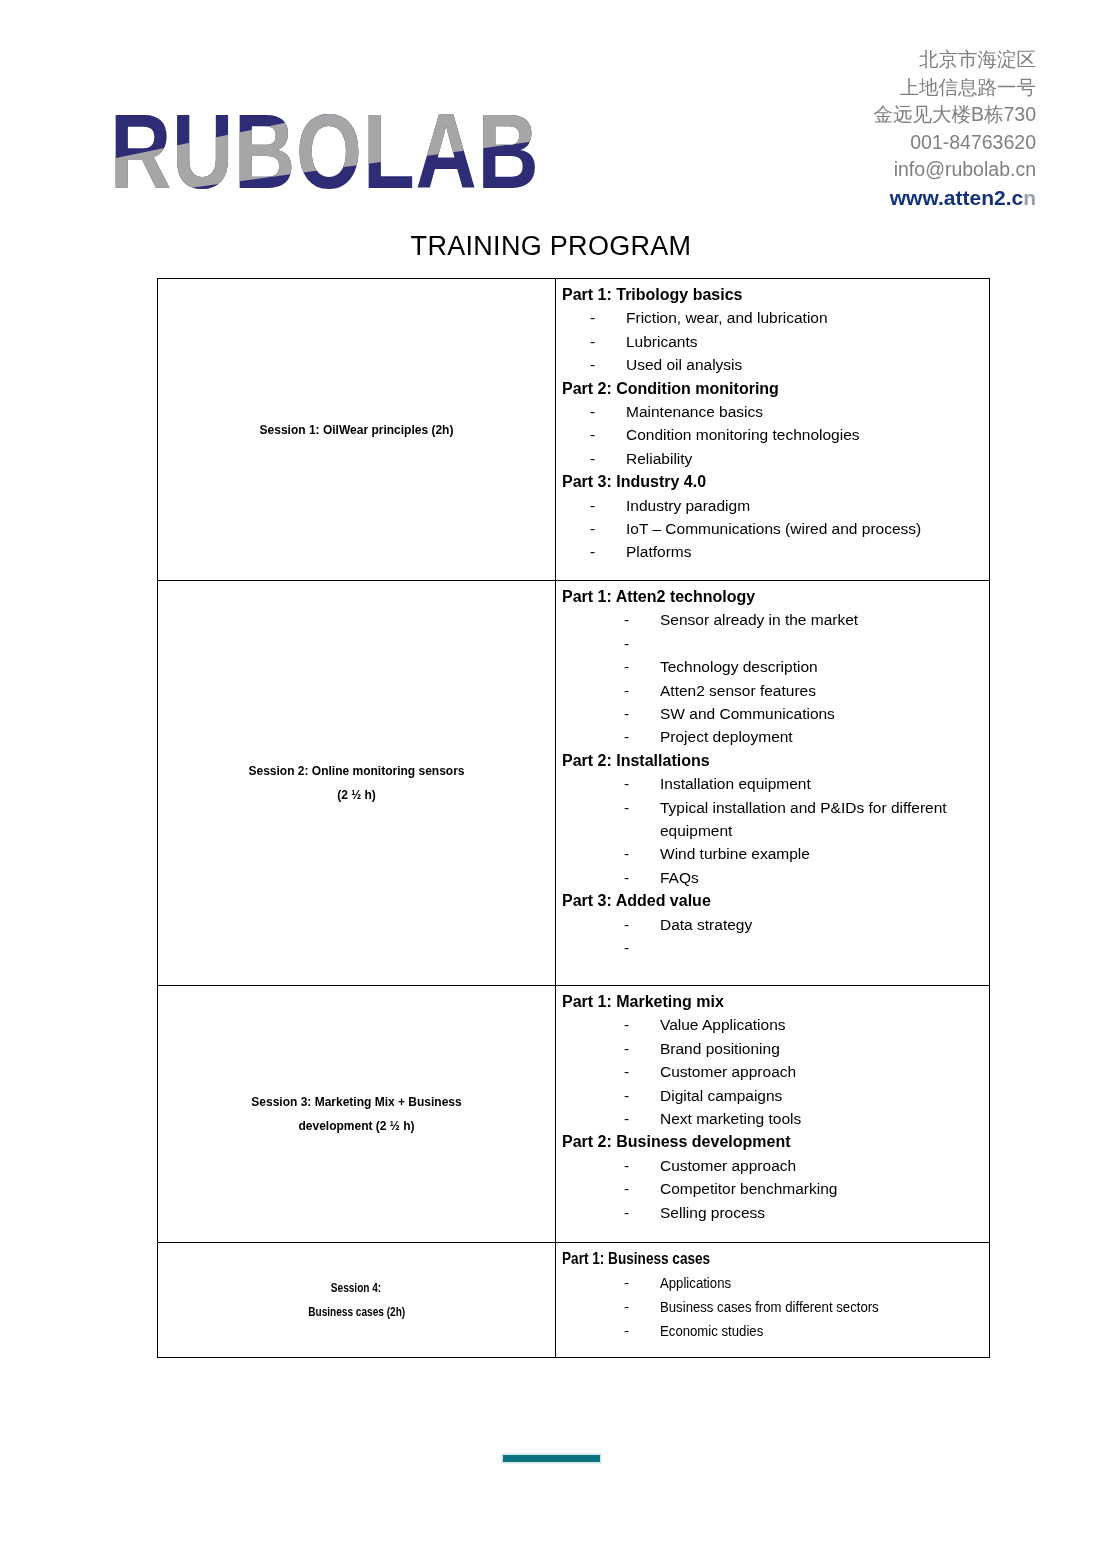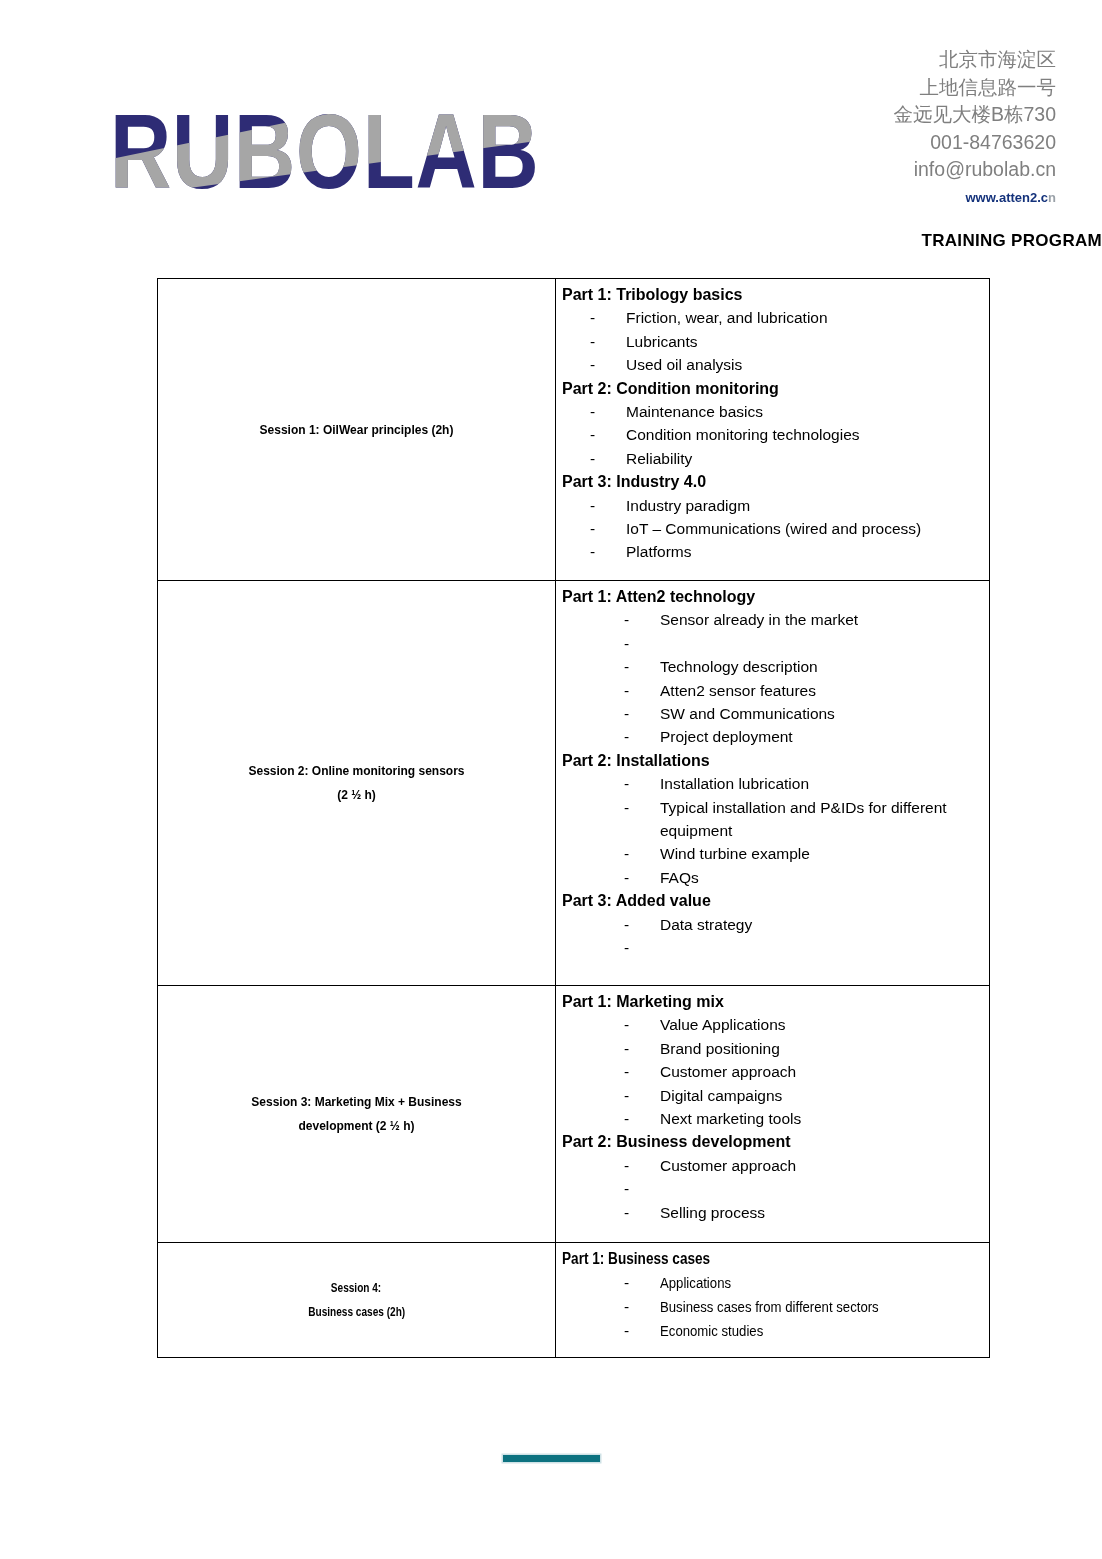--- a/index.html
+++ b/index.html
@@ -17,30 +17,30 @@
     transform:scaleX(0.80); transform-origin:left center;
   }
   .logo-navy { color:var(--logo_navy,#2e2c75); }
   .logo-gray {
     color:var(--logo_gray,#a6a6a6);
     clip-path:polygon(0% 58%, 100% -28%, 100% 40%, 0% 96%);
   }
 
   
   .contact {
-    position:absolute; top:46px; right:46px; text-align:right;
+    position:absolute; top:46px; right:66px; text-align:right;
     color:var(--contact_gray,#7f7f7f); font-size:19.5px; line-height:27.5px;
   }
-  .contact .website { color:var(--website_navy,#14327b); font-weight:bold; font-size:13px; }
+  .contact .website { color:var(--website_navy,#14327b); font-weight:bold; font-size:21px; }
   .contact .website .tail { color:var(--website_tail_gray,#9aa1a8); }
 
   
   .doc-title {
-    position:absolute; top:231px; left:0; width:1102px; text-align:right;
-    font-size:17px; font-weight:bold; letter-spacing:0.3px; color:#000;
+    position:absolute; top:231px; left:0; width:1102px; text-align:center;
+    font-size:27px; font-weight:normal; letter-spacing:0.3px; color:#000;
   }
 
   
   .t-table {
     position:absolute; left:157px; top:278px; width:833px;
     border:1px solid #000; box-sizing:border-box;
   }
   .t-row { display:flex; border-bottom:1px solid #000; box-sizing:border-box; }
   .t-row:last-child { border-bottom:none; }
   .t-row:nth-child(1) { height:302px; }
@@ -171,21 +171,21 @@
             <div class="dash">-</div>
             <div class="bullet-text">SW and Communications</div>
           </div>
           <div class="bullet">
             <div class="dash">-</div>
             <div class="bullet-text">Project deployment</div>
           </div>
           <div class="part-heading">Part 2: Installations</div>
           <div class="bullet">
             <div class="dash">-</div>
-            <div class="bullet-text">Installation lubrication</div>
+            <div class="bullet-text">Installation equipment</div>
           </div>
           <div class="bullet">
             <div class="dash">-</div>
             <div class="bullet-text">Typical installation and P&amp;IDs for different equipment</div>
           </div>
           <div class="bullet">
             <div class="dash">-</div>
             <div class="bullet-text">Wind turbine example</div>
           </div>
           <div class="bullet">
@@ -229,20 +229,21 @@
             <div class="dash">-</div>
             <div class="bullet-text">Next marketing tools</div>
           </div>
           <div class="part-heading">Part 2: Business development</div>
           <div class="bullet">
             <div class="dash">-</div>
             <div class="bullet-text">Customer approach</div>
           </div>
           <div class="bullet">
             <div class="dash">-</div>
+            <div class="bullet-text">Competitor benchmarking</div>
           </div>
           <div class="bullet">
             <div class="dash">-</div>
             <div class="bullet-text">Selling process</div>
           </div>
         </div>
       </div>
       <div class="t-row condensed">
         <div class="t-left">
           <div class="session-line">Session 4:</div>

